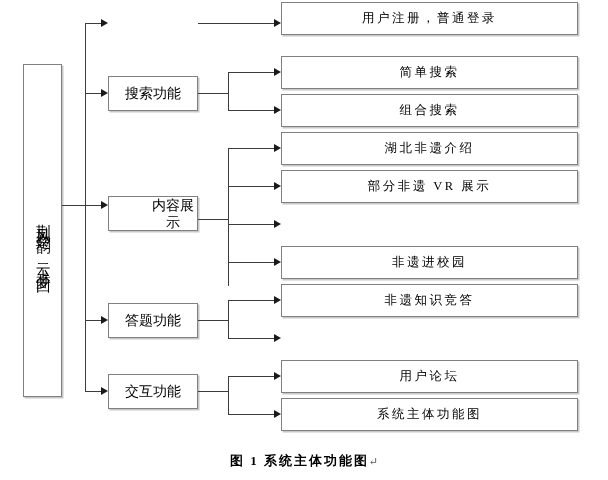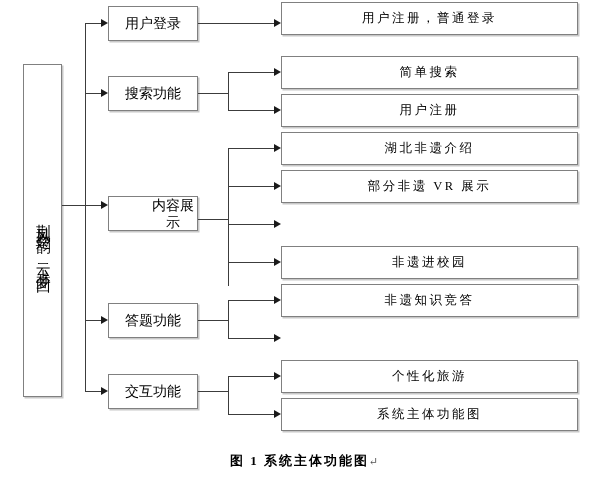--- a/index.html
+++ b/index.html
@@ -116,40 +116,39 @@
 <div id="diagram-canvas">
 
   <div class="node node-root">荆风楚韵，云上梦回</div>
 
   <div class="hline" style="left:62px; top:205px; width:23px;"></div>
 
   <div class="vline" style="left:85px; top:23px; height:369px;"></div>
 
   <div class="hline" style="left:85px; top:23px; width:17px;"></div>
   <div class="arrow" style="left:101px; top:19px;"></div>
-  <div class="node node-l1" style="top:6px;">用户登录</div>
 
   <div class="hline" style="left:198px; top:23px; width:77px;"></div>
   <div class="arrow" style="left:274px; top:19px;"></div>
   <div class="node node-l2" style="top:2px;">用户注册，普通登录</div>
 
   <div class="hline" style="left:85px; top:93px; width:17px;"></div>
   <div class="arrow" style="left:101px; top:89px;"></div>
   <div class="node node-l1" style="top:76px;">搜索功能</div>
 
   <div class="hline" style="left:198px; top:93px; width:30px;"></div>
   <div class="vline" style="left:228px; top:72px; height:38px;"></div>
 
   <div class="hline" style="left:228px; top:72px; width:47px;"></div>
   <div class="arrow" style="left:274px; top:68px;"></div>
   <div class="node node-l2" style="top:56px;">简单搜索</div>
 
   <div class="hline" style="left:228px; top:110px; width:47px;"></div>
   <div class="arrow" style="left:274px; top:106px;"></div>
-  <div class="node node-l2" style="top:94px;">用户注册</div>
+  <div class="node node-l2" style="top:94px;">组合搜索</div>
 
   <div class="hline" style="left:85px; top:205px; width:17px;"></div>
   <div class="arrow" style="left:101px; top:201px;"></div>
   <div class="node node-l1" style="top:196px;padding-left:40px;">内容展示</div>
 
   <div class="hline" style="left:198px; top:219px; width:30px;"></div>
   <div class="vline" style="left:228px; top:148px; height:138px;"></div>
 
   <div class="hline" style="left:228px; top:148px; width:47px;"></div>
   <div class="arrow" style="left:274px; top:144px;"></div>
@@ -182,21 +181,21 @@
 
   <div class="hline" style="left:85px; top:391px; width:17px;"></div>
   <div class="arrow" style="left:101px; top:387px;"></div>
   <div class="node node-l1" style="top:374px;">交互功能</div>
 
   <div class="hline" style="left:198px; top:391px; width:30px;"></div>
   <div class="vline" style="left:228px; top:376px; height:38px;"></div>
 
   <div class="hline" style="left:228px; top:376px; width:47px;"></div>
   <div class="arrow" style="left:274px; top:372px;"></div>
-  <div class="node node-l2" style="top:360px;">个性化旅游</div>
+  <div class="node node-l2" style="top:360px;">用户论坛</div>
 
   <div class="hline" style="left:228px; top:414px; width:47px;"></div>
   <div class="arrow" style="left:274px; top:410px;"></div>
   <div class="node node-l2" style="top:398px;">系统主体功能图</div>
 
 </div>
 
 <div id="figure-caption">
   <span>图 1 系统主体功能图</span><span class="pilcrow">↵</span>
 </div>

